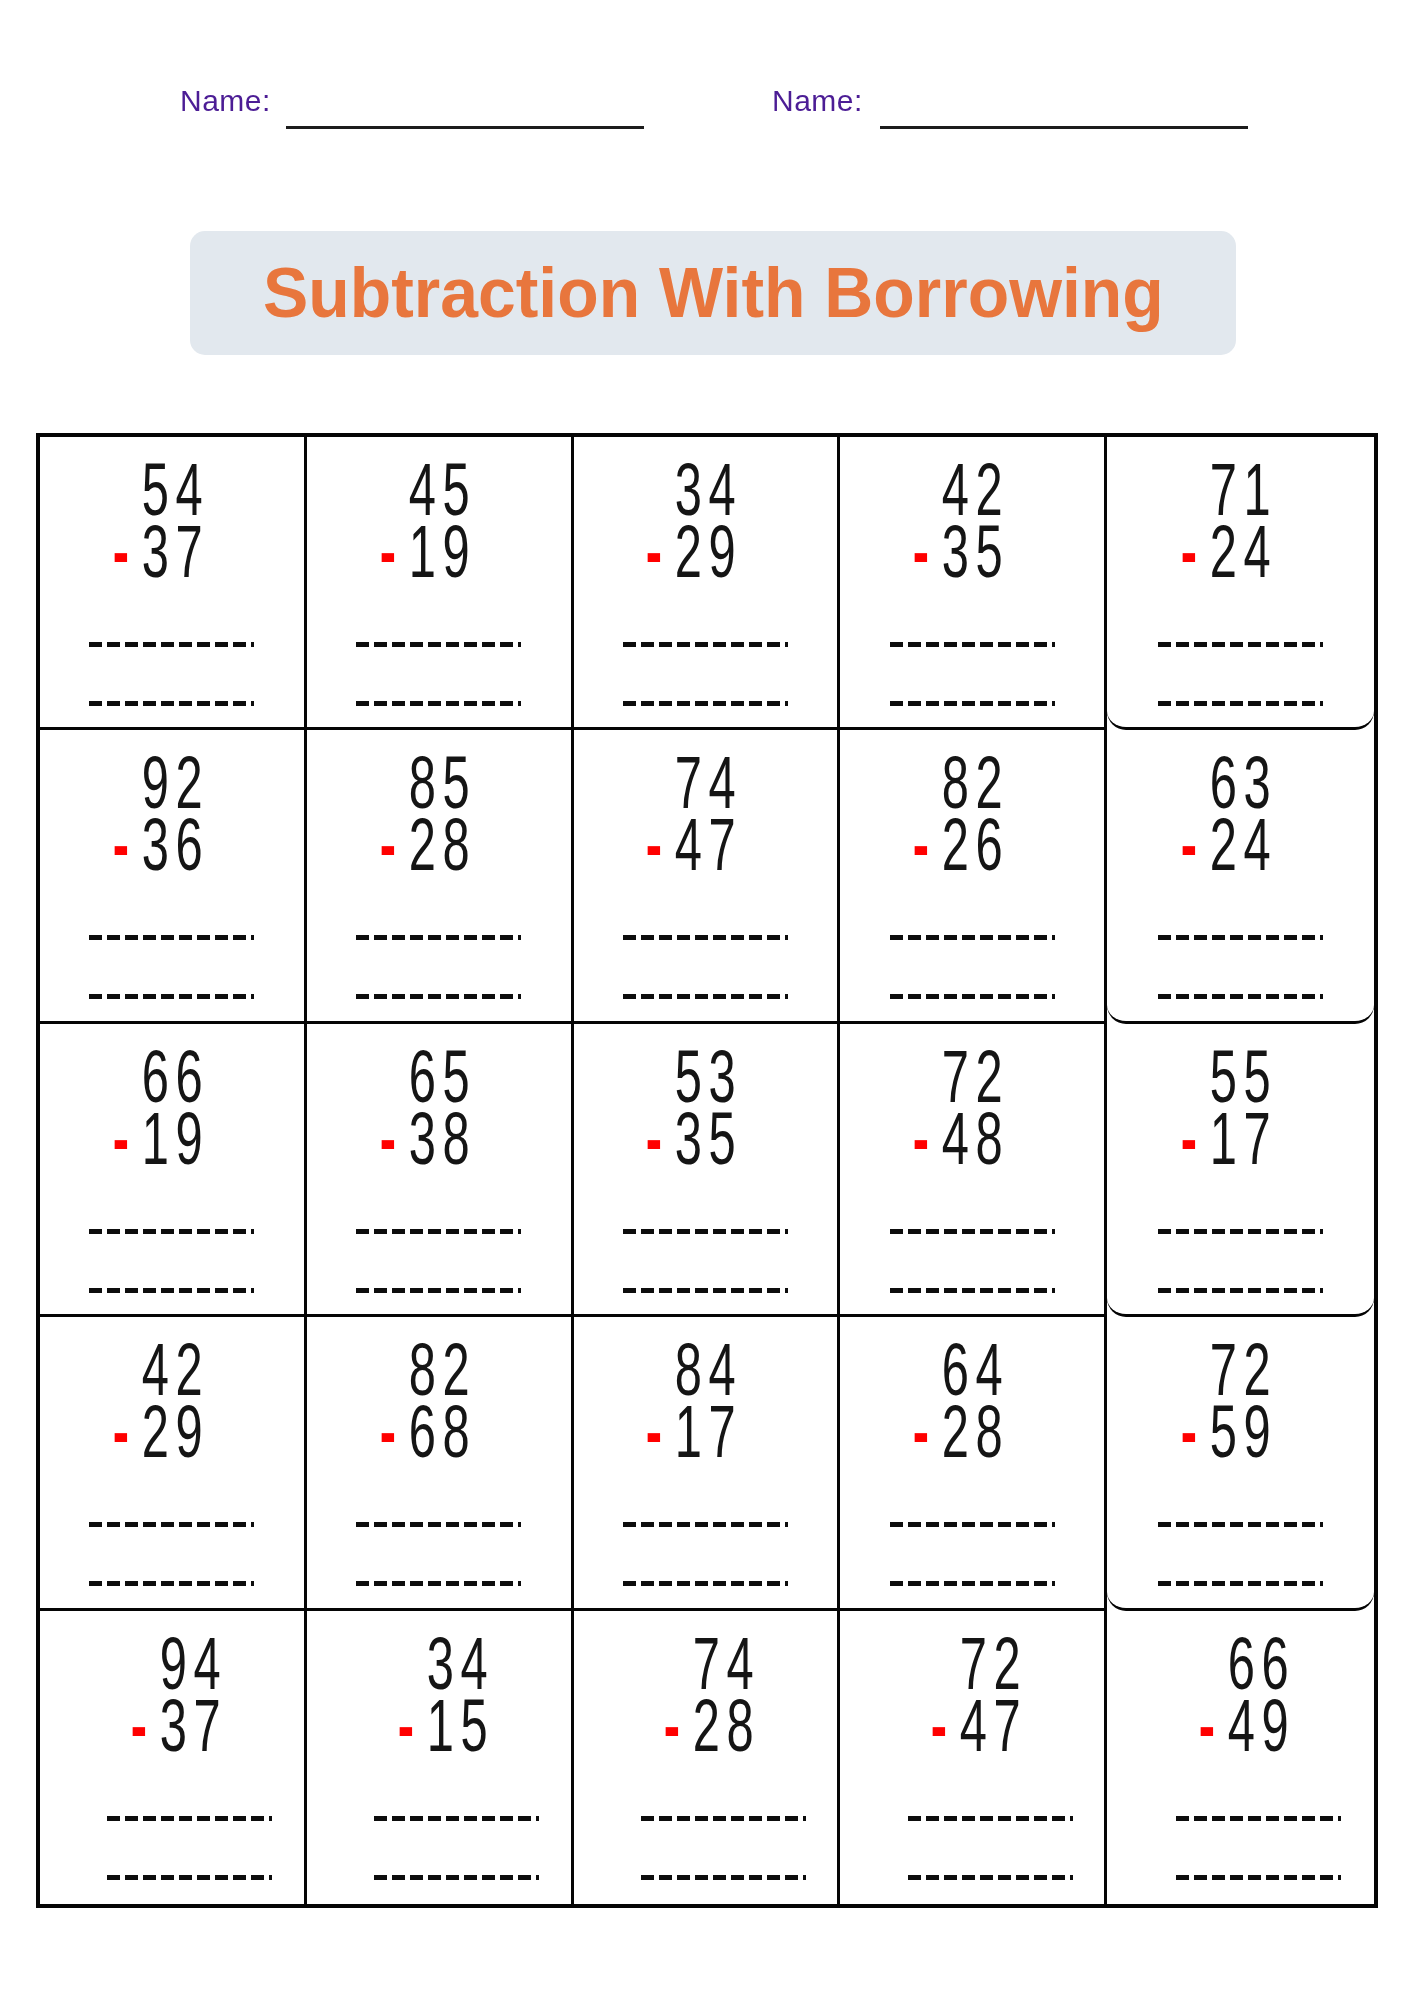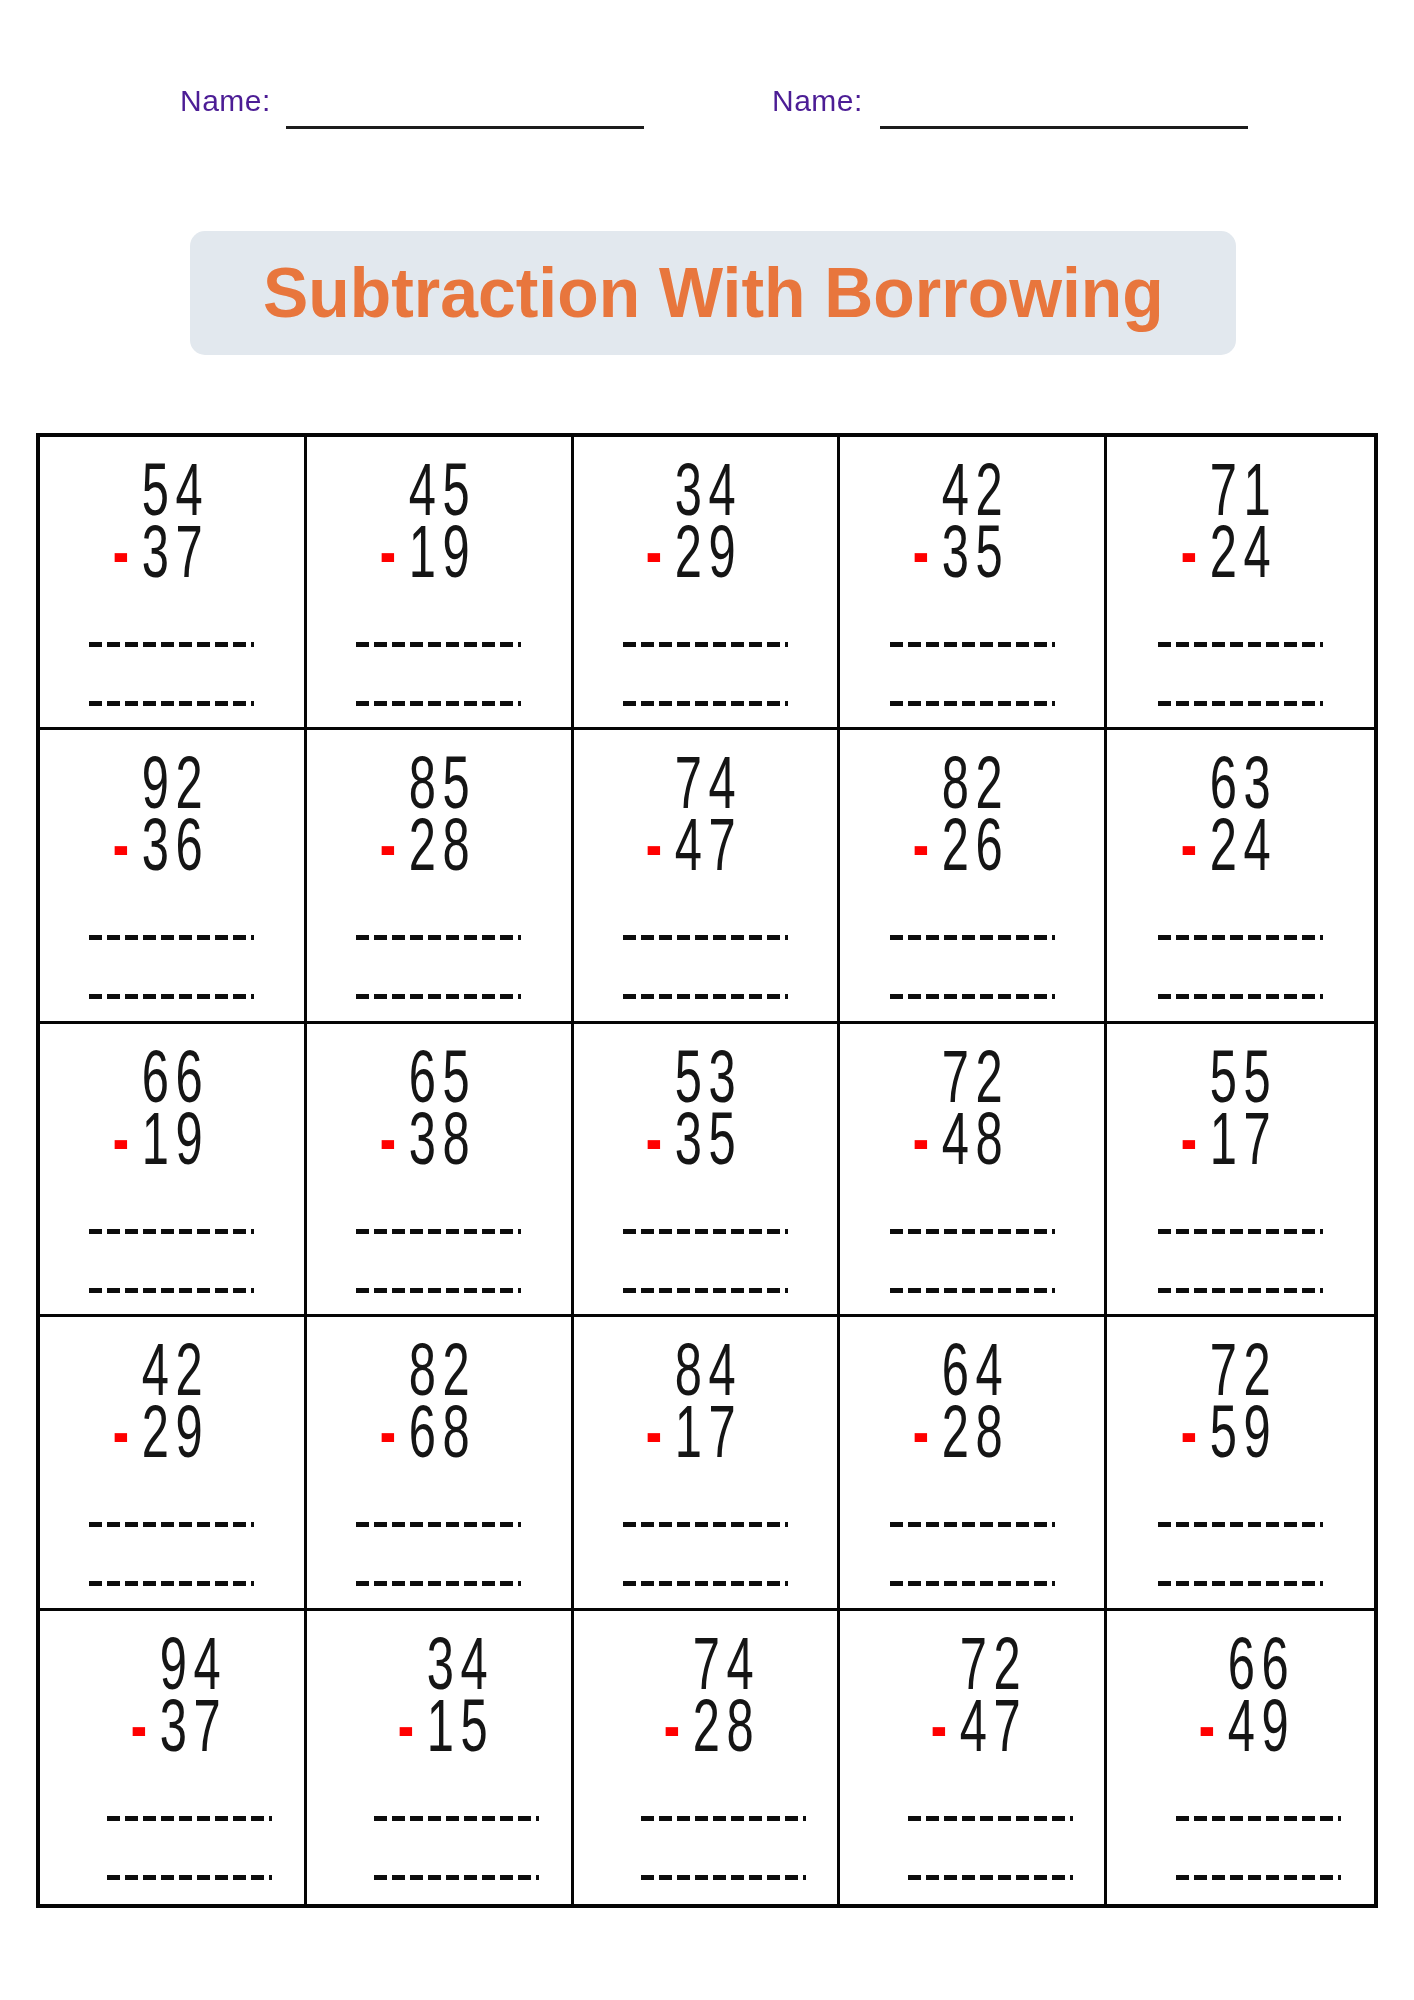--- a/index.html
+++ b/index.html
@@ -33,21 +33,21 @@
   .grid {
     position:absolute; left:36px; top:433px; width:1334px; height:1467px;
     border:4px solid #050505; background:#ffffff;
     display:grid; grid-template-columns:repeat(5,1fr); grid-template-rows:repeat(5,1fr);
   }
   .cell {
     border-right:3px solid #050505; border-bottom:3px solid #050505;
     display:flex; flex-direction:column; align-items:center;
     padding-top:22px; box-sizing:border-box; overflow:hidden;
   }
-  .cell:nth-child(5n) { border-right:none; }
+  .cell:nth-child(5n) { border-right:none;border-radius:19px; }
   .cell:nth-child(n+21) { border-bottom:none;padding-left:36px; }
 
   .nums {
     font-size:74px; line-height:62px; font-weight:400; color:#151515;
     letter-spacing:10px; text-align:center;
     transform:scaleX(0.66); transform-origin:50% 0;
   }
   .nums .top, .nums .bottom { margin-right:-10px; white-space:nowrap; }
   .nums .bottom { position:relative; }
   .nums .minus {

